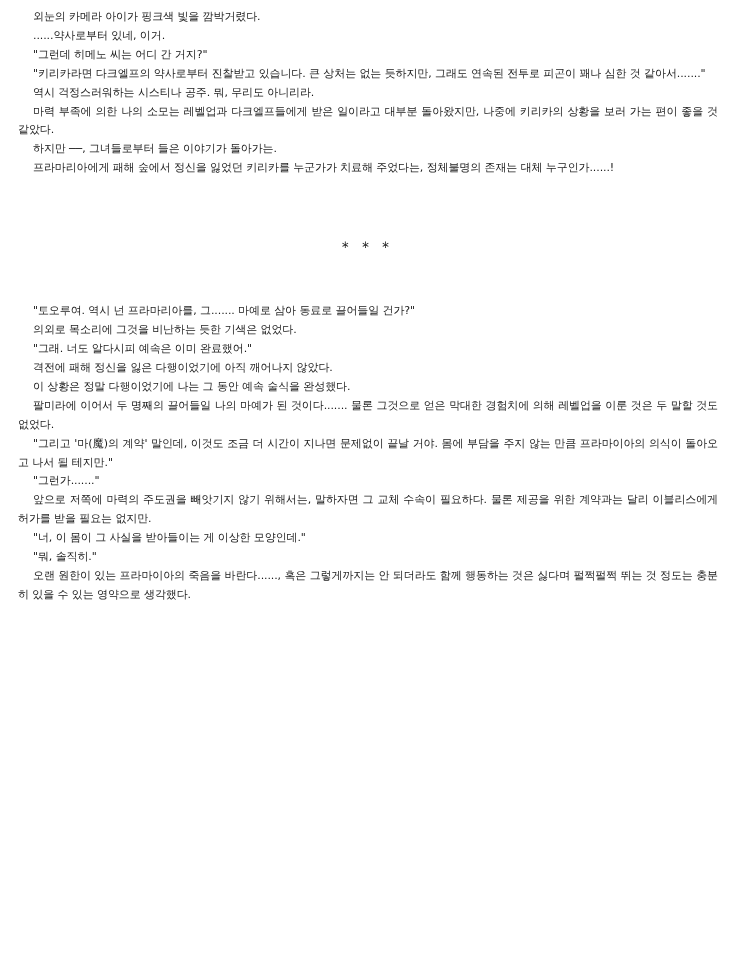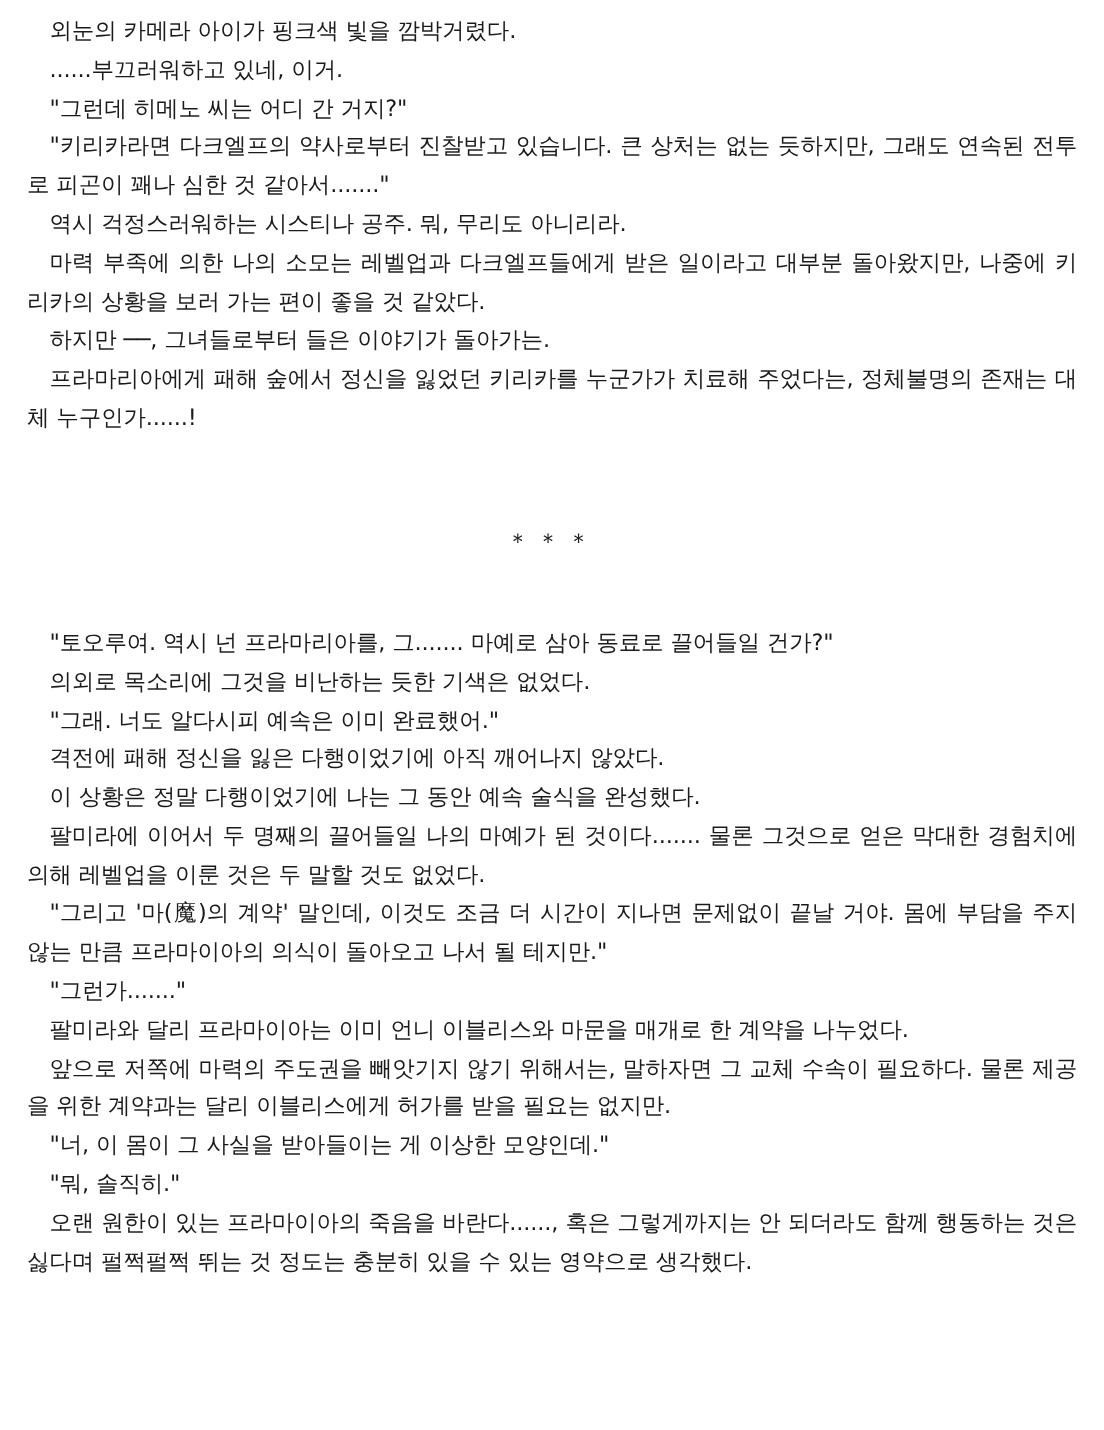--- a/index.html
+++ b/index.html
@@ -14,21 +14,21 @@
     color: #1a1a1a;
     overflow: hidden;
   }
   .page {
     box-sizing: border-box;
     width: 736px;
     height: 953px;
     padding: 8px 18px 0 18px;
   }
   .para {
-    font-size: 15px;
+    font-size: 11px;
     line-height: 1.72;
     text-align: justify;
     text-justify: inter-character;
     margin: 0;
     word-break: break-all;
     letter-spacing: -0.1px;
   }
   .indent {
     text-indent: 15px;
   }
@@ -42,21 +42,21 @@
   .spacer-lg { height: 56px; }
   .spacer-md { height: 42px; }
 </style>
 </head>
 <body>
 
 <div class="page">
 
   <div>
     <p class="para indent">외눈의 카메라 아이가 핑크색 빛을 깜박거렸다.</p>
-    <p class="para indent">......부끄러워하고 있네, 이거.</p>
+    <p class="para indent">......약사로부터 있네, 이거.</p>
     <p class="para indent">"그런데 히메노 씨는 어디 간 거지?"</p>
     <p class="para indent">"키리카라면 다크엘프의 약사로부터 진찰받고 있습니다. 큰 상처는 없는 듯하지만, 그래도 연속된 전투로 피곤이 꽤나 심한 것 같아서......."</p>
     <p class="para indent">역시 걱정스러워하는 시스티나 공주. 뭐, 무리도 아니리라.</p>
     <p class="para indent">마력 부족에 의한 나의 소모는 레벨업과 다크엘프들에게 받은 일이라고 대부분 돌아왔지만, 나중에 키리카의 상황을 보러 가는 편이 좋을 것 같았다.</p>
     <p class="para indent">하지만 ──, 그녀들로부터 들은 이야기가 돌아가는.</p>
     <p class="para indent">프라마리아에게 패해 숲에서 정신을 잃었던 키리카를 누군가가 치료해 주었다는, 정체불명의 존재는 대체 누구인가......!</p>
   </div>
 
   <div class="spacer-lg"></div>
 
@@ -66,20 +66,19 @@
 
   <div>
     <p class="para indent">"토오루여. 역시 넌 프라마리아를, 그....... 마예로 삼아 동료로 끌어들일 건가?"</p>
     <p class="para indent">의외로 목소리에 그것을 비난하는 듯한 기색은 없었다.</p>
     <p class="para indent">"그래. 너도 알다시피 예속은 이미 완료했어."</p>
     <p class="para indent">격전에 패해 정신을 잃은 다행이었기에 아직 깨어나지 않았다.</p>
     <p class="para indent">이 상황은 정말 다행이었기에 나는 그 동안 예속 술식을 완성했다.</p>
     <p class="para indent">팔미라에 이어서 두 명째의 끌어들일 나의 마예가 된 것이다....... 물론 그것으로 얻은 막대한 경험치에 의해 레벨업을 이룬 것은 두 말할 것도 없었다.</p>
     <p class="para indent">"그리고 '마(魔)의 계약' 말인데, 이것도 조금 더 시간이 지나면 문제없이 끝날 거야. 몸에 부담을 주지 않는 만큼 프라마이아의 의식이 돌아오고 나서 될 테지만."</p>
     <p class="para indent">"그런가......."</p>
-    <p class="para indent">팔미라와 달리 프라마이아는 이미 언니 이블리스와 마문을 매개로 한 계약을 나누었다.</p>
     <p class="para indent">앞으로 저쪽에 마력의 주도권을 빼앗기지 않기 위해서는, 말하자면 그 교체 수속이 필요하다. 물론 제공을 위한 계약과는 달리 이블리스에게 허가를 받을 필요는 없지만.</p>
     <p class="para indent">"너, 이 몸이 그 사실을 받아들이는 게 이상한 모양인데."</p>
     <p class="para indent">"뭐, 솔직히."</p>
     <p class="para indent">오랜 원한이 있는 프라마이아의 죽음을 바란다......, 혹은 그렇게까지는 안 되더라도 함께 행동하는 것은 싫다며 펄쩍펄쩍 뛰는 것 정도는 충분히 있을 수 있는 영약으로 생각했다.</p>
   </div>
 
 </div>
 
 </body></html>

